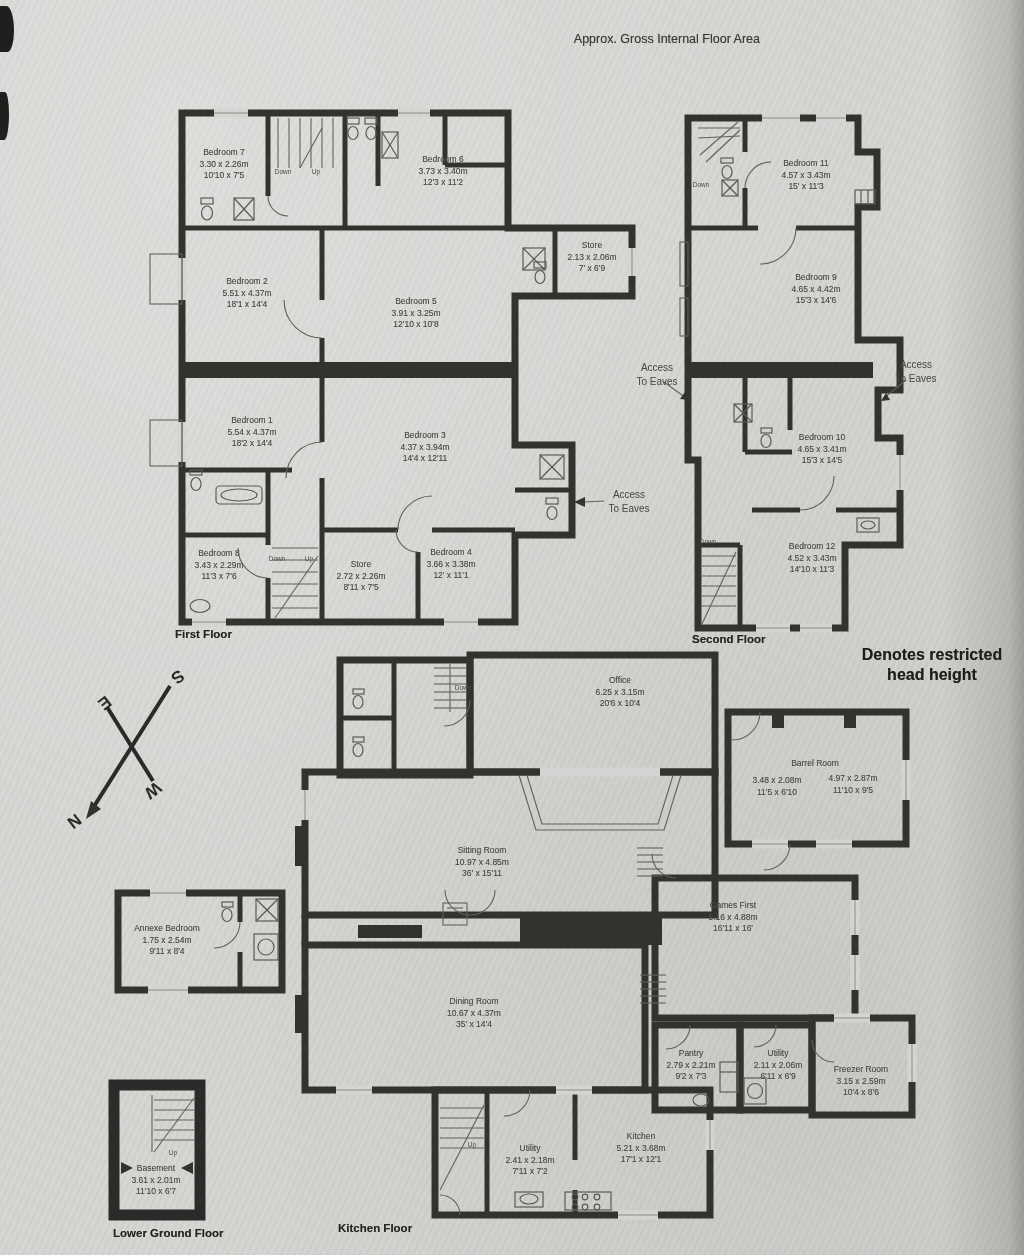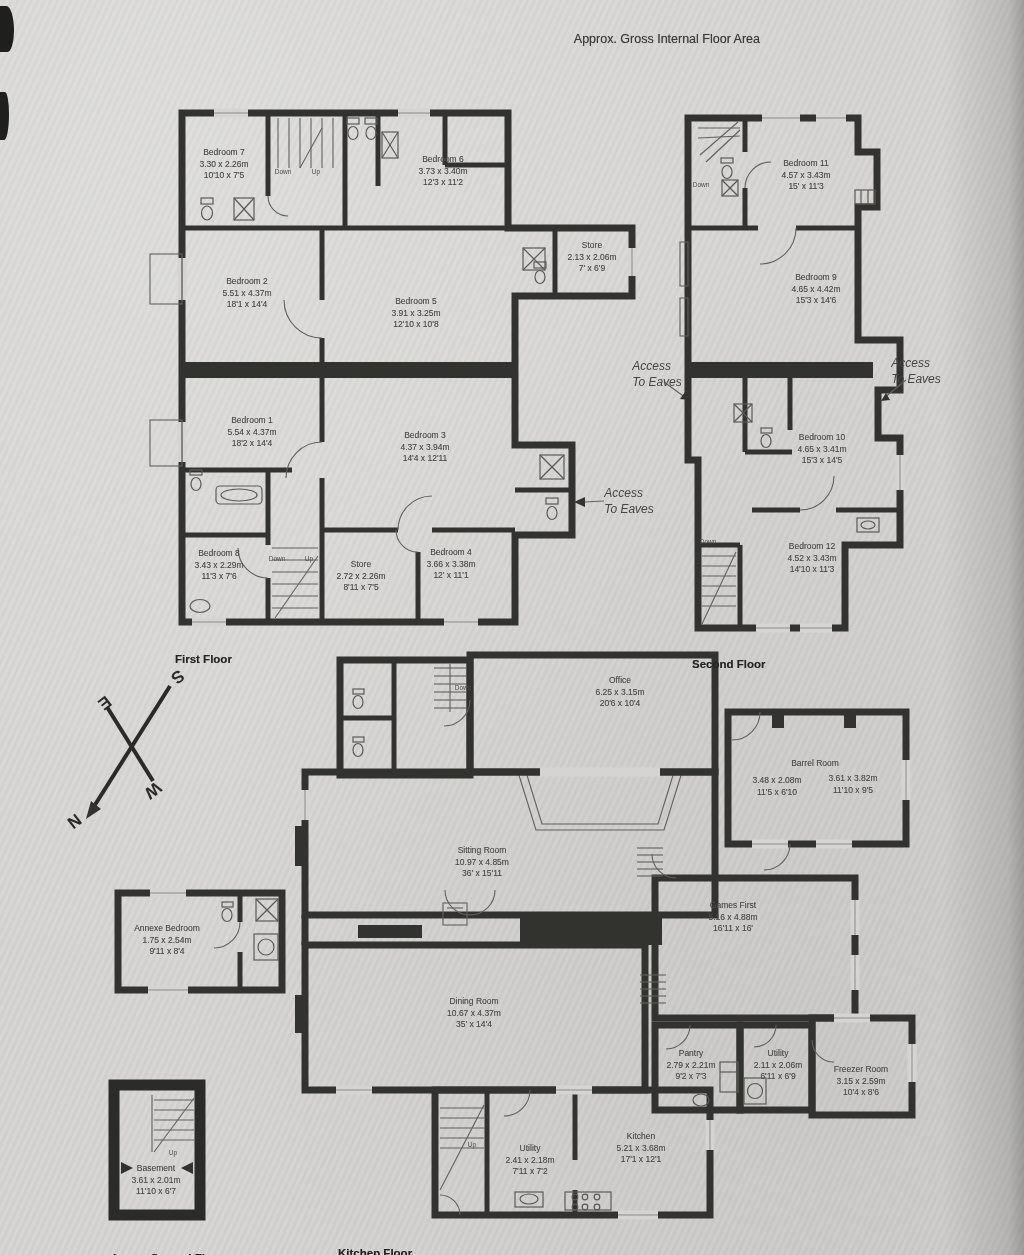--- a/index.html
+++ b/index.html
@@ -13,24 +13,24 @@
       repeating-linear-gradient(115deg, rgba(255,255,255,.045) 0 3px, rgba(120,120,114,.045) 3px 6px);}
   .mark{position:absolute;background:#1f1f1d;}
   .title-block{position:absolute;left:260px;top:31px;width:500px;text-align:right;
     font-size:12.5px;line-height:1.32;color:#3a3a37;text-shadow:0 0 .7px rgba(60,60,55,.55);}
   .note{position:absolute;left:843px;top:645px;width:178px;text-align:center;font-weight:bold;
     font-size:16px;line-height:1.25;color:#1d1d1b;text-shadow:0 0 .6px rgba(30,30,28,.5);}
   .rl{position:absolute;transform:translate(-50%,-50%);text-align:center;font-size:8.5px;
     line-height:1.38;color:#4b4b47;white-space:nowrap;text-shadow:0 0 .6px rgba(80,80,74,.5);}
   .rl .l{display:block;}
   .cap{position:absolute;font-weight:bold;font-size:11.5px;color:#242422;white-space:nowrap;
-    text-shadow:0 0 .5px rgba(40,40,36,.45);margin-top:25px;}
+    text-shadow:0 0 .5px rgba(40,40,36,.45);}
   .tiny{position:absolute;transform:translate(-50%,-50%);font-size:6.5px;color:#4a4a46;}
-  .eaves{position:absolute;transform:translate(-50%,-50%);font-size:12px;line-height:1.35;
-    text-align:left;color:#454542;white-space:nowrap;font-style:italic;}
+  .eaves{position:absolute;transform:translate(-50%,-50%);font-size:10px;line-height:1.35;
+    text-align:center;color:#454542;white-space:nowrap;}
   svg.plan{position:absolute;left:0;top:0;}
   .w7{stroke:#32322f;stroke-width:7;fill:none;}
   .w5{stroke:#32322f;stroke-width:5;fill:none;}
   .w10{stroke:#2b2b29;stroke-width:11;fill:none;}
   .fillw{fill:#32322f;stroke:none;}
   .thin{stroke:#61615d;stroke-width:1.1;fill:none;}
   .fix{stroke:#5a5a55;stroke-width:1.2;fill:none;}
   .win{stroke:#d5d4d2;stroke-width:9;fill:none;}
   .winl{stroke:#8b8b87;stroke-width:1;fill:none;}
   .cmp{stroke:#2a2a28;}
@@ -389,20 +389,21 @@
       <line class="cmp" x1="170" y1="686" x2="93" y2="808" stroke-width="4"></line>
       <polygon class="fillw" points="86,819 101,809 91,801"></polygon>
       <line class="cmp" x1="107" y1="707" x2="153" y2="781" stroke-width="4"></line>
       <text class="cmpT" x="173" y="681" transform="rotate(142 178 676)">S</text>
       <text class="cmpT" x="100" y="707" transform="rotate(142 105 702)">E</text>
       <text class="cmpT" x="150" y="793" transform="rotate(142 155 788)">W</text>
       <text class="cmpT" x="70" y="825" transform="rotate(142 75 820)">N</text>
     </g>
   </svg>
 
+  <div class="note">Denotes restricted head height</div>
 
   <div class="rl" style="left:224px;top:165px">
       <span class="l">Bedroom 7</span>
       <span class="l">3.30 x 2.26m</span>
       <span class="l">10'10 x 7'5</span>
     </div>
   <div class="rl" style="left:443px;top:172px">
       <span class="l">Bedroom 6</span>
       <span class="l">3.73 x 3.40m</span>
       <span class="l">12'3 x 11'2</span>
@@ -475,21 +476,21 @@
       <span class="l">20'6 x 10'4</span>
     </div>
   <div class="rl" style="left:815px;top:764px">
       <span class="l">Barrel Room</span>
     </div>
   <div class="rl" style="left:777px;top:787px">
       <span class="l">3.48 x 2.08m</span>
       <span class="l">11'5 x 6'10</span>
     </div>
   <div class="rl" style="left:853px;top:785px">
-      <span class="l">3.61 x 3.82m</span>
+      <span class="l">4.97 x 2.87m</span>
       <span class="l">11'10 x 9'5</span>
     </div>
   <div class="rl" style="left:482px;top:863px">
       <span class="l">Sitting Room</span>
       <span class="l">10.97 x 4.85m</span>
       <span class="l">36' x 15'11</span>
     </div>
   <div class="rl" style="left:733px;top:918px">
       <span class="l">Games First</span>
       <span class="l">5.16 x 4.88m</span>

